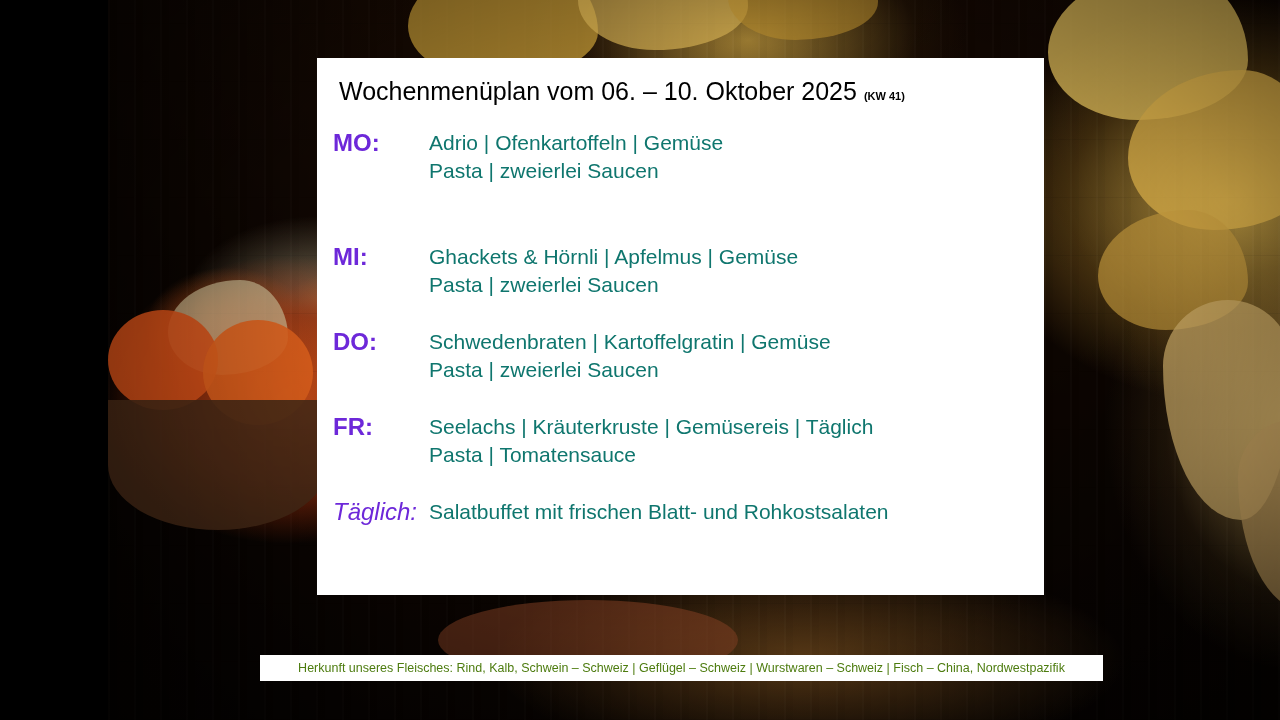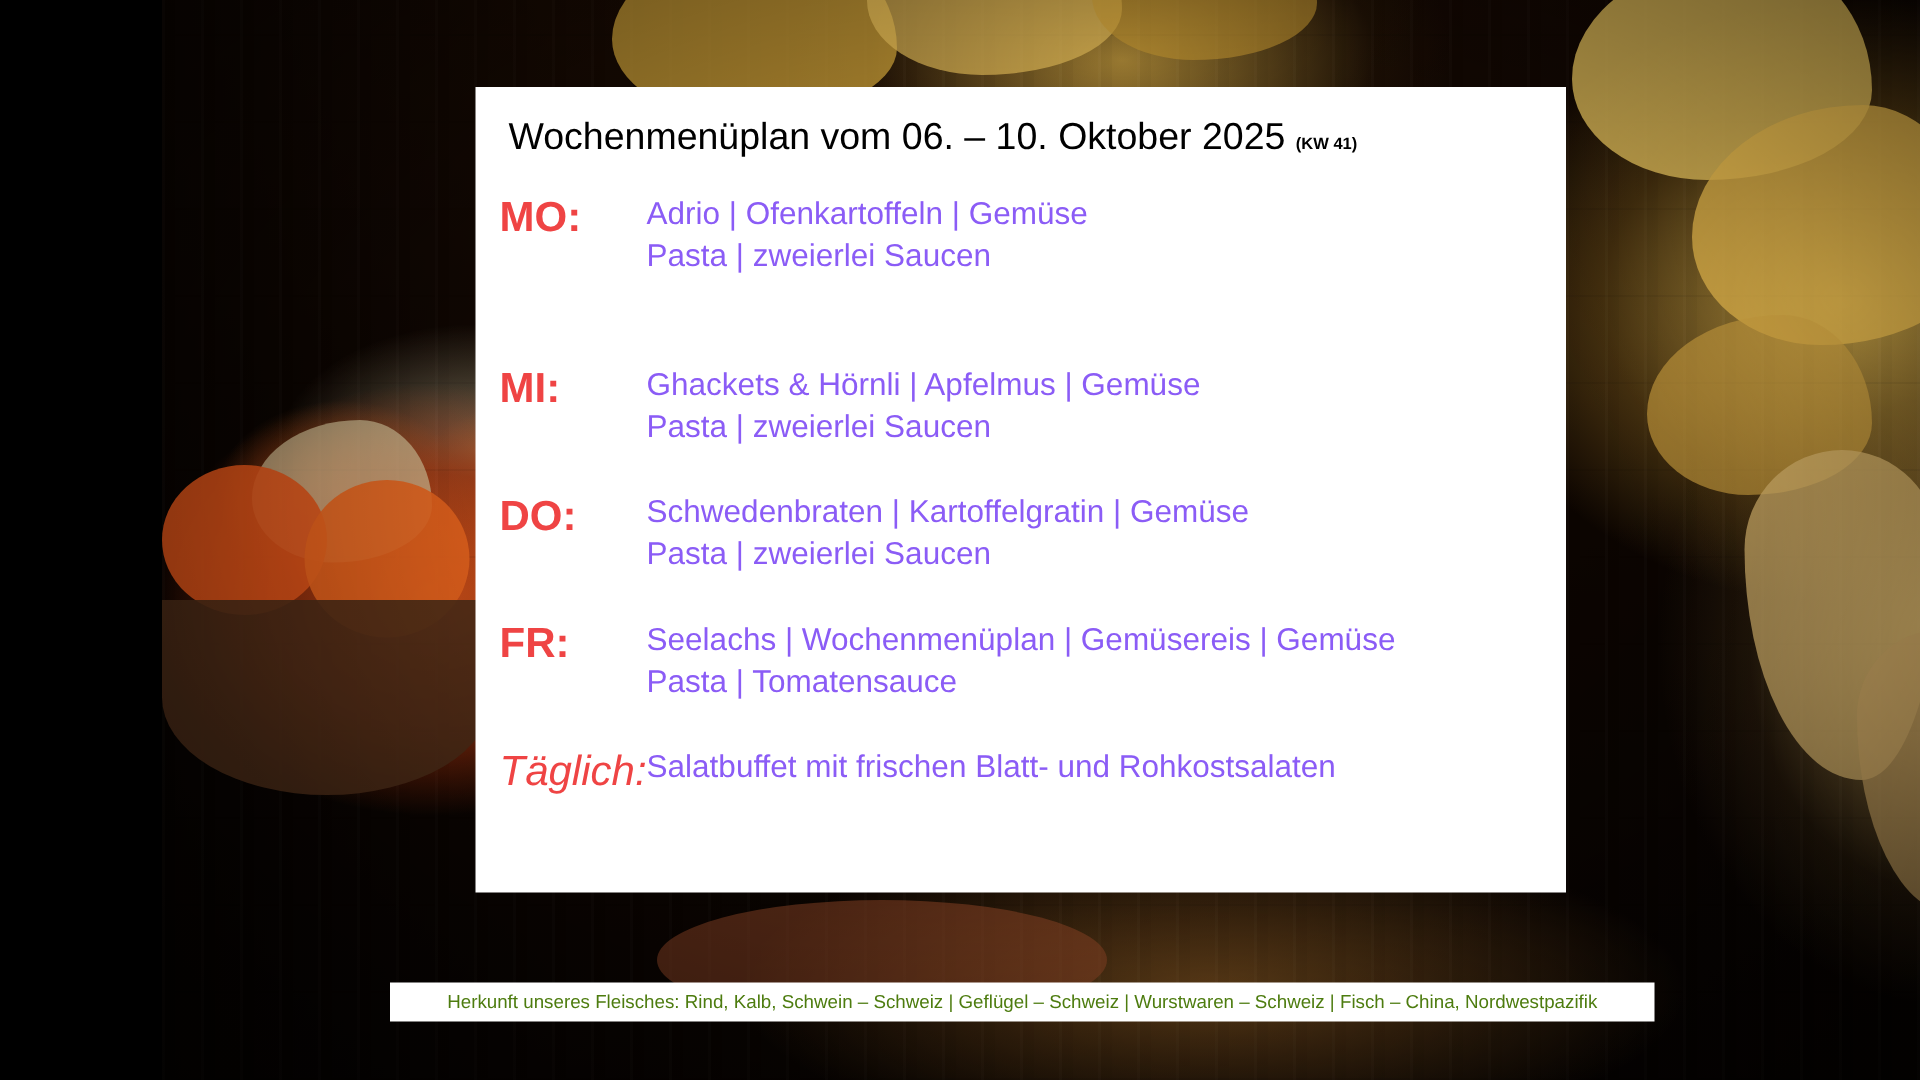--- a/index.html
+++ b/index.html
@@ -111,33 +111,33 @@
     padding-left: 10px;
     border-collapse: collapse;
     width: 100%;
   }
   .menu-table td {
     vertical-align: top;
     padding: 0;
   }
   .day-cell {
     width: 96px;
-    font-size: 28px;
+    font-size: 24px;
     font-weight: bold;
-    color: #ef4444;
+    color: #6d28d9;
     padding-left: 4px !important;
     white-space: nowrap;
   }
   .day-cell.light {
     font-weight: normal;
     font-style: italic;
   }
   .dish-cell {
     font-size: 21px;
-    color: #8b5cf6;
+    color: #0f766e;
     line-height: 1.33;
     white-space: nowrap;
   }
   .dish-line {
     display: block;
   }
   .spacer-row td {
     height: 29px;
   }
 
@@ -224,21 +224,21 @@
           </td>
         </tr>
         <tr class="spacer-row">
             <td></td>
             <td></td>
           </tr>
 
         <tr>
           <td class="day-cell">FR:</td>
           <td class="dish-cell">
-            <span class="dish-line">Seelachs | Wochenmenüplan | Gemüsereis | Gemüse</span>
+            <span class="dish-line">Seelachs | Kräuterkruste | Gemüsereis | Täglich</span>
             <span class="dish-line">Pasta | Tomatensauce</span>
           </td>
         </tr>
         <tr class="spacer-row">
             <td></td>
             <td></td>
           </tr>
 
         <tr>
           <td class="day-cell light">Täglich:</td>

